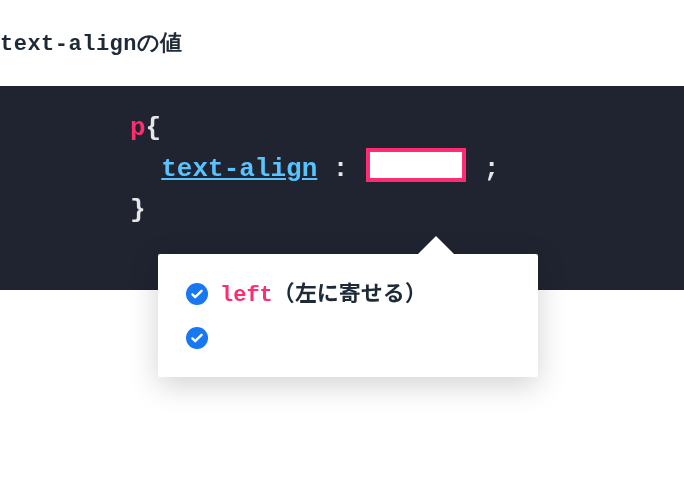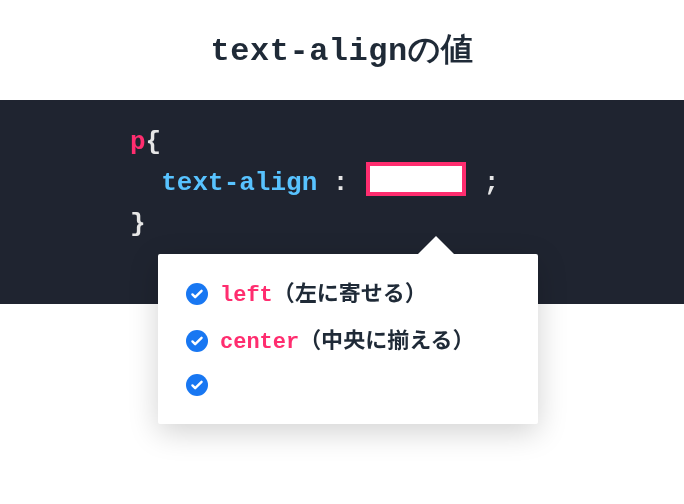--- a/index.html
+++ b/index.html
@@ -5,42 +5,42 @@
   * { margin: 0; padding: 0; box-sizing: border-box; }
   body {
     width: 684px;
     height: 504px;
     background: #ffffff;
     font-family: "Hiragino Kaku Gothic ProN", "Noto Sans JP", sans-serif;
     position: relative;
     overflow: hidden;
   }
   .title {
-    text-align: center;
-    font-size: 32px;
+    text-align: left;
+    font-size: 22px;
     font-weight: 700;
     color: #1f2a37;
     padding-top: 28px;
     letter-spacing: 0.5px;
     font-family: "SFMono-Regular", Consolas, "Liberation Mono", Menlo, monospace, "Hiragino Kaku Gothic ProN";
   }
   .code-block {
     margin-top: 28px;
     width: 100%;
     background: #1f2430;
     padding: 22px 0 60px 130px;
     font-family: "SFMono-Regular", Consolas, "Liberation Mono", Menlo, monospace;
     font-size: 26px;
     font-weight: 700;
     line-height: 1.55;
     color: #e6e6e6;
     position: relative;
   }
   .tok-selector { color: #ff2d6f; }
-  .tok-prop     { color: #58c3ff; }
+  .tok-prop     { color: #58c3ff; text-decoration: underline; }
   .tok-punc     { color: #e6e6e6; }
   .value-box {
     display: inline-block;
     width: 100px;
     height: 34px;
     background: #ffffff;
     border: 4px solid #ff2d6f;
     vertical-align: -6px;
     margin: 0 2px;
   }
@@ -110,21 +110,14 @@
         <circle cx="12" cy="12" r="12"></circle>
         <path d="M7 12.5l3 3 7-7"></path>
       </svg>
     <span><span class="val">left</span><span>（左に寄せる）</span></span>
   </div>
   <div class="opt">
     <svg class="check" viewBox="0 0 24 24">
         <circle cx="12" cy="12" r="12"></circle>
         <path d="M7 12.5l3 3 7-7"></path>
       </svg>
-    <span><span class="val">center</span><span>（中央に揃える）</span></span>
-  </div>
-  <div class="opt">
-    <svg class="check" viewBox="0 0 24 24">
-        <circle cx="12" cy="12" r="12"></circle>
-        <path d="M7 12.5l3 3 7-7"></path>
-      </svg>
   </div>
 </div>
 
 </body></html>

